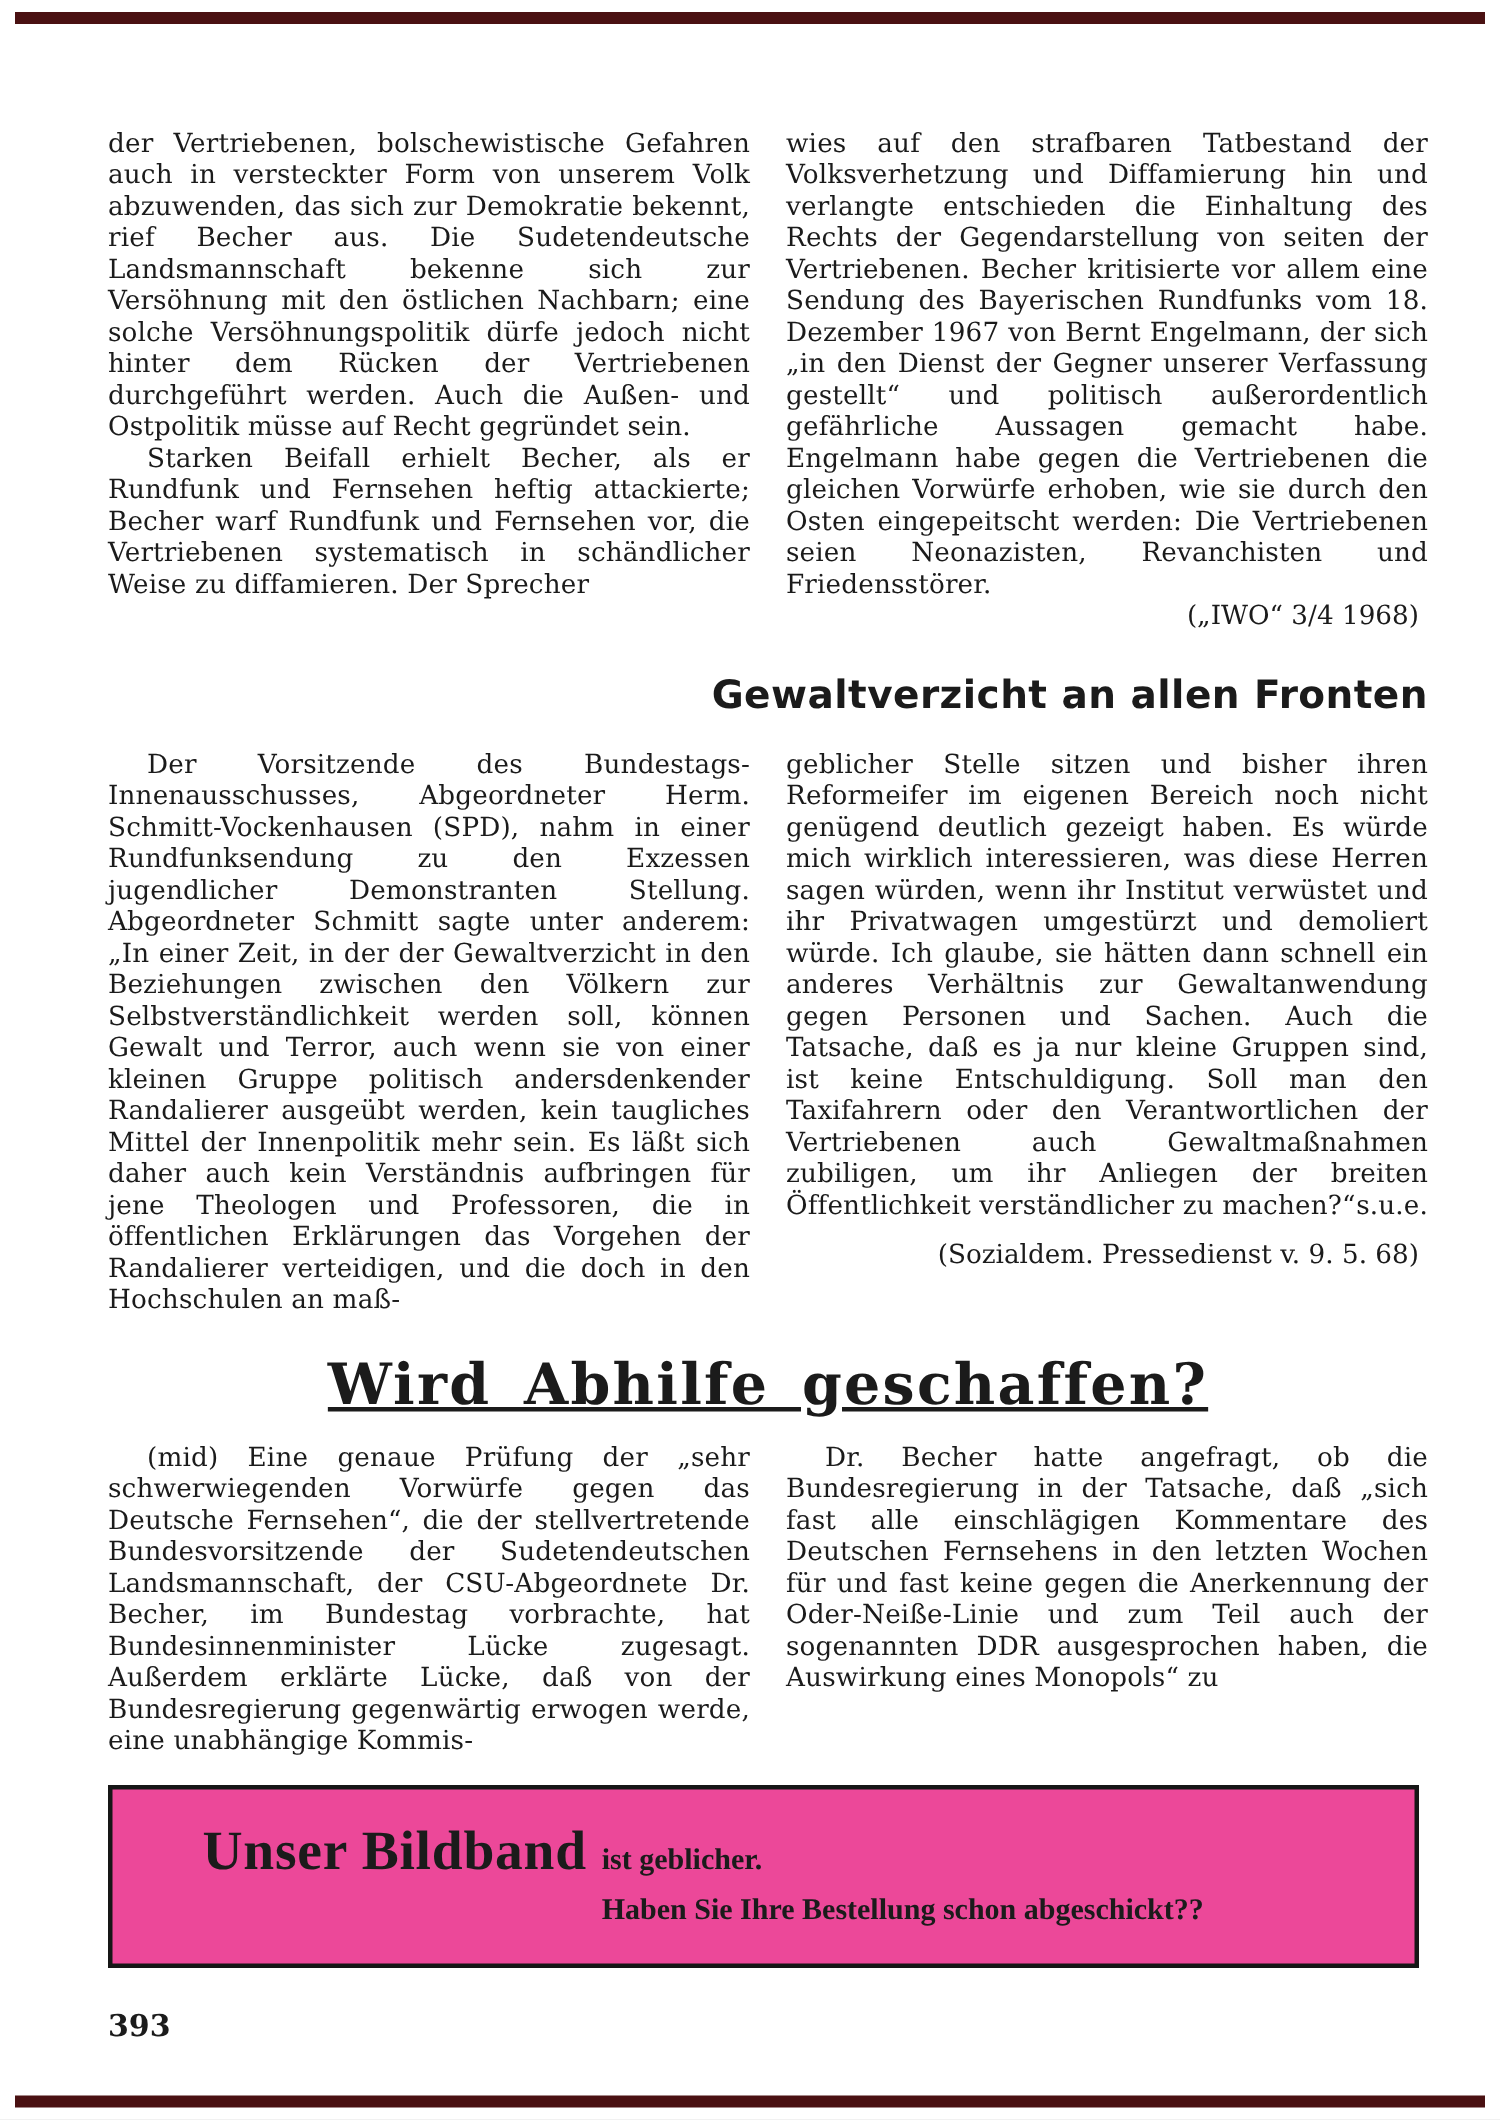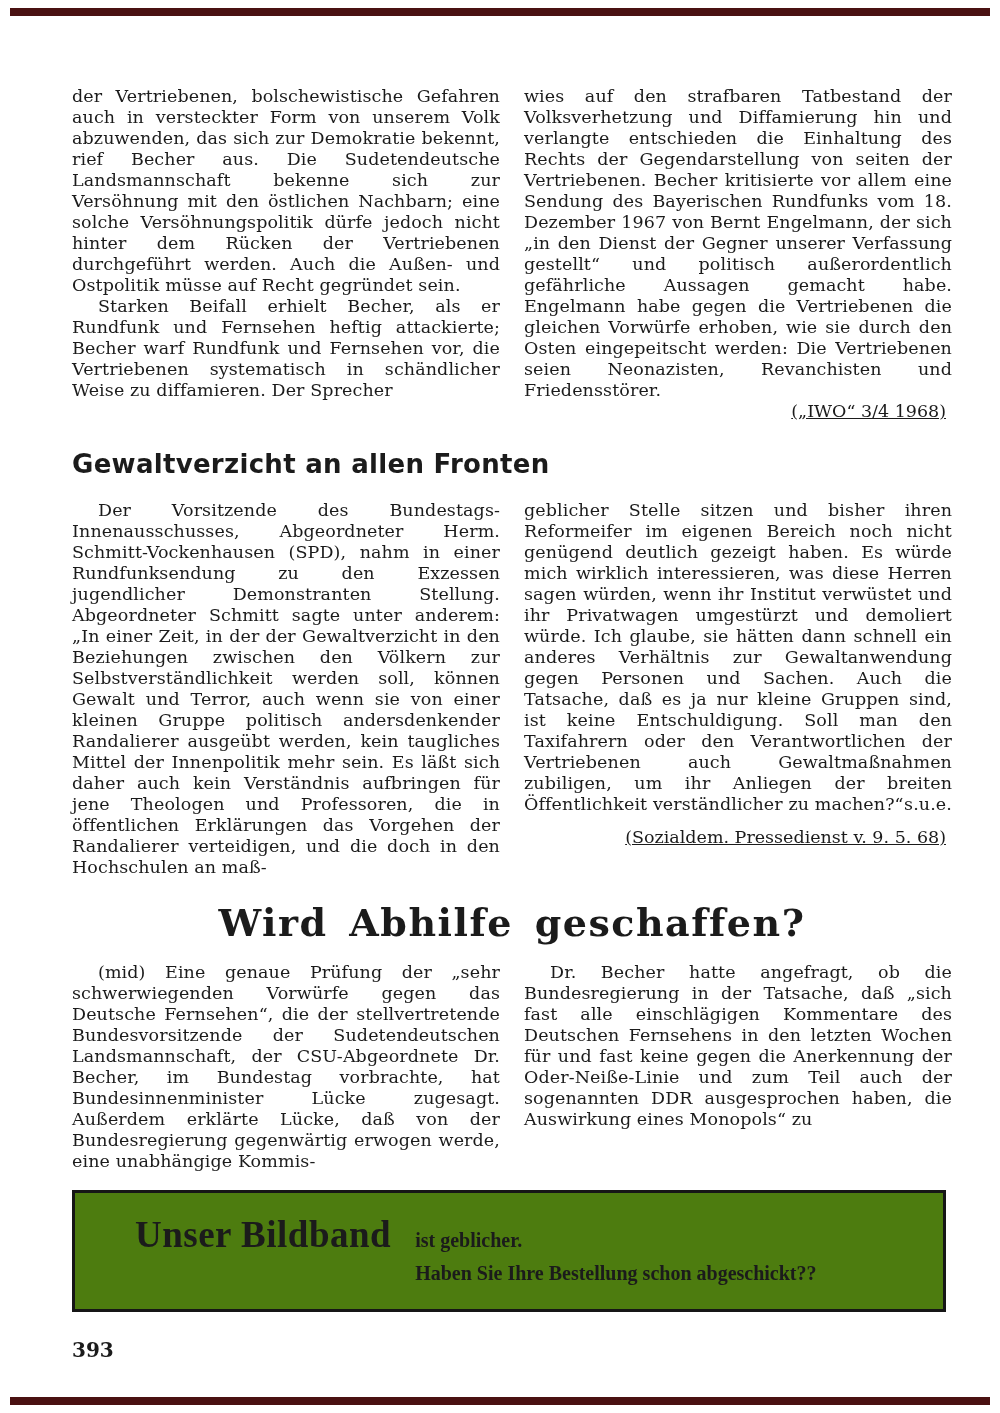--- a/index.html
+++ b/index.html
@@ -42,55 +42,55 @@
     letter-spacing: 0.1px;
   }
   p.indent { text-indent: 26px; }
 
   .attribution {
     margin: 0;
     font-size: 17.5px;
     line-height: 21px;
     text-align: right;
     padding-right: 6px;
-    text-decoration: underline;
   }
   .attr-gap { margin-top: 12px; }
 
   .sue { float: right; }
 
   .heading-medium {
     font-family: "DejaVu Sans", sans-serif;
     font-weight: bold;
     font-size: 26px;
     line-height: 32px;
-    text-align: left;
+    text-align: right;
     letter-spacing: 0.3px;
     margin: 26px 0 20px 0;
   }
 
   .heading-large {
     font-family: "DejaVu Serif", serif;
     font-weight: bold;
     font-size: 38px;
     line-height: 46px;
     text-align: center;
     letter-spacing: 1.5px;
     word-spacing: 7px;
     margin: 22px 0 16px 0;
+    text-decoration: underline;
   }
 
   .ad-box {
     margin: 18px 6px 0 0;
     border: 3px solid #161616;
     padding: 20px 18px 24px 60px;
     display: flex;
     align-items: baseline;
-    gap: 24px;
-    background: #4d7c0f;
+    gap: 10px;
+    background: #ec4899;
   }
   .ad-title {
     font-family: "Liberation Serif", serif;
     font-weight: bold;
     font-size: 37px;
     letter-spacing: 0.5px;
     white-space: nowrap;
   }
   .ad-lines {
     font-family: "Liberation Serif", serif;

